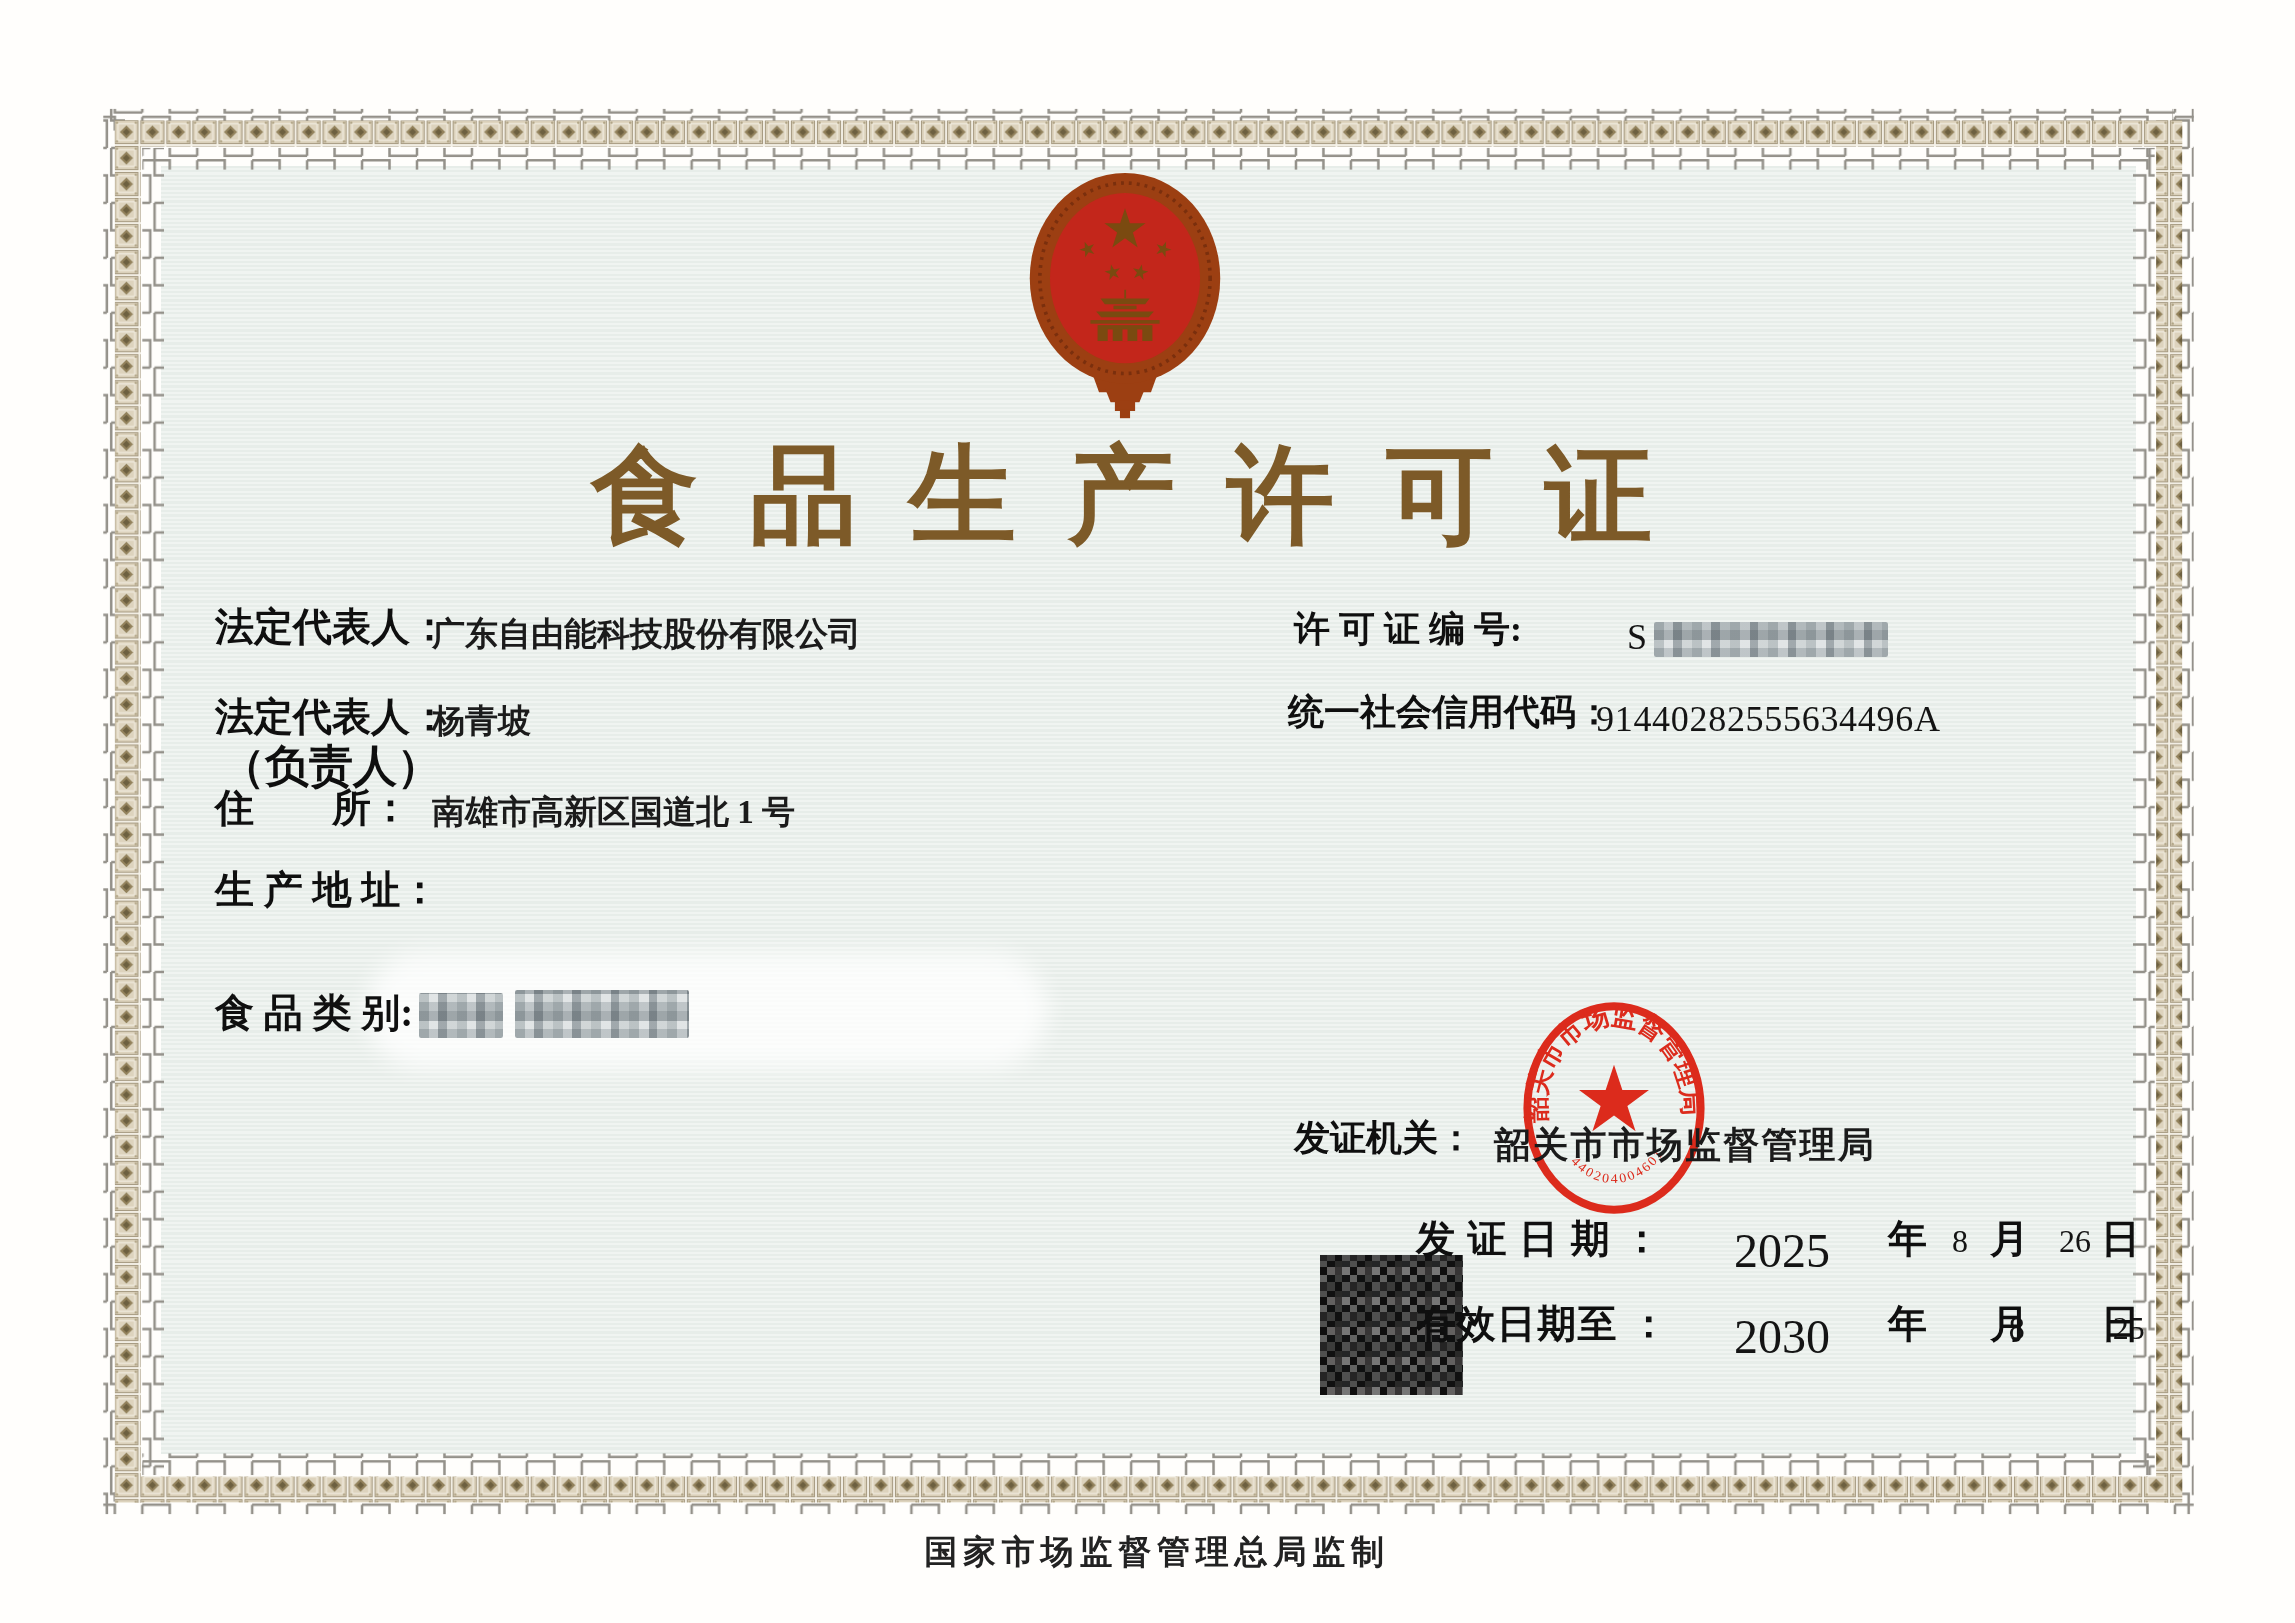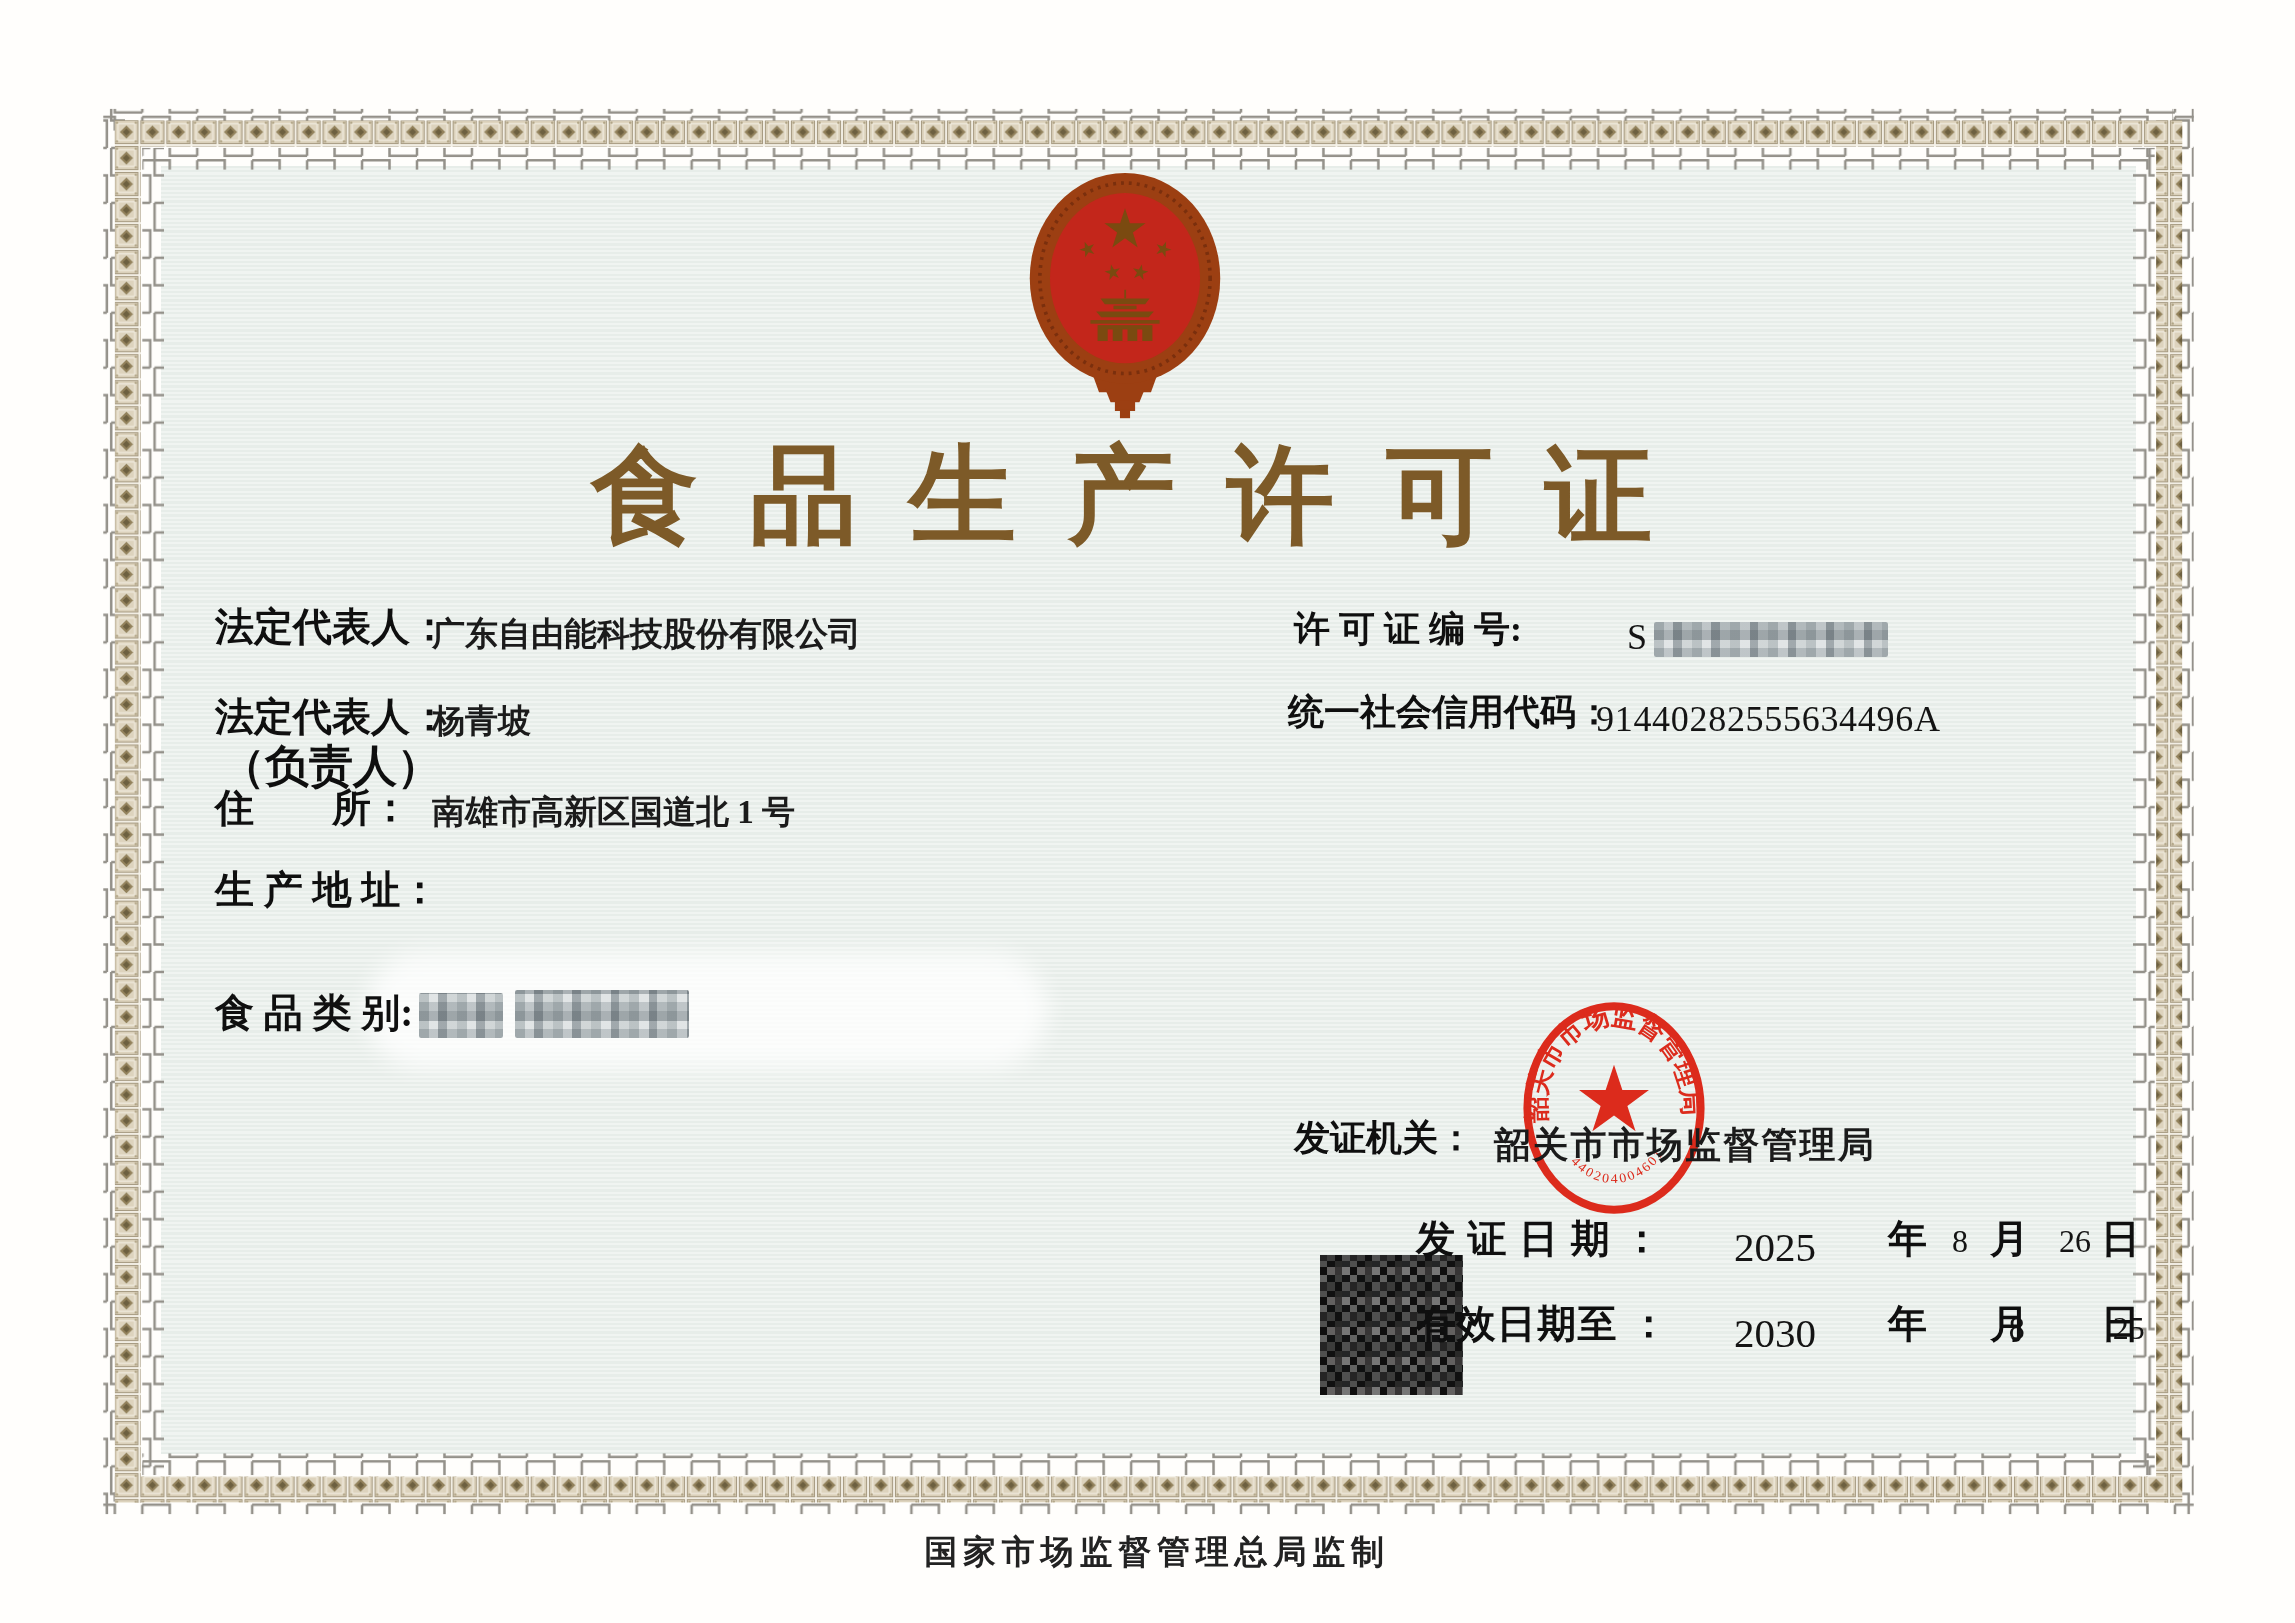--- a/index.html
+++ b/index.html
@@ -18,21 +18,21 @@
     font-size:107px;font-weight:bold;color:#7d5a28;letter-spacing:52px;line-height:1.05;
     white-space:nowrap;
   }
   .lbl{font-weight:bold;color:#0f0f0f;white-space:nowrap;line-height:1.1;}
   .lbl-l{font-size:39px;}
   .lbl-r{font-size:36px;}
   .lbl-d{font-size:39px;letter-spacing:1.4px;}
   .val{font-size:33px;color:#1b1b1b;white-space:nowrap;line-height:1.15;font-weight:bold;}
   .val-big{font-size:36px;}
   .digits{font-size:36px;letter-spacing:0.7px;}
-  .num{font-size:41px;}
+  .num{font-size:48px;}
   .num-sm{font-size:32px;position:relative;top:8.7px;}
   
   .chip{
     background:
       repeating-linear-gradient(90deg,#c6ccce 0 10px,#eef0f1 10px 19.5px,#aab1b5 19.5px 28px,#dde1e2 28px 38px),
       repeating-linear-gradient(0deg,#cdd2d4 0 9.4px,#f1f3f3 9.4px 17.4px,#b6bcbf 17.4px 27px);
     background-blend-mode:multiply;
     filter:blur(0.7px);
     border-radius:2.2px;
   }

